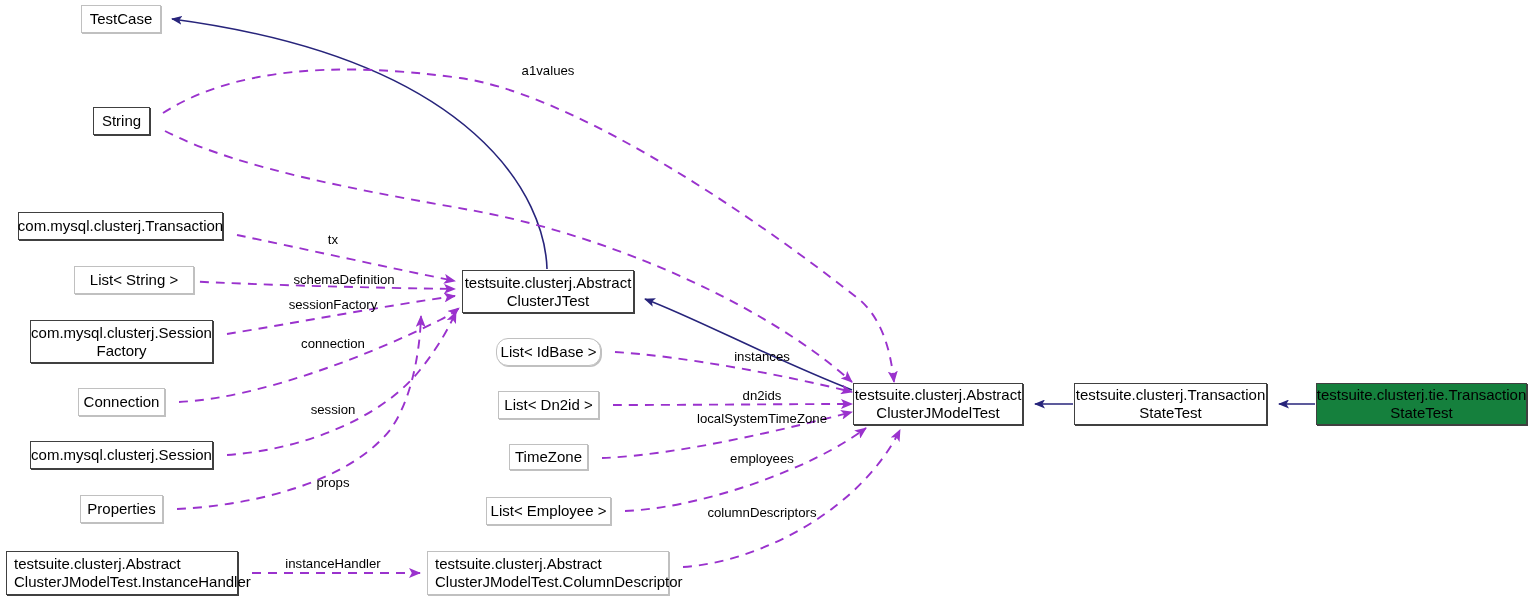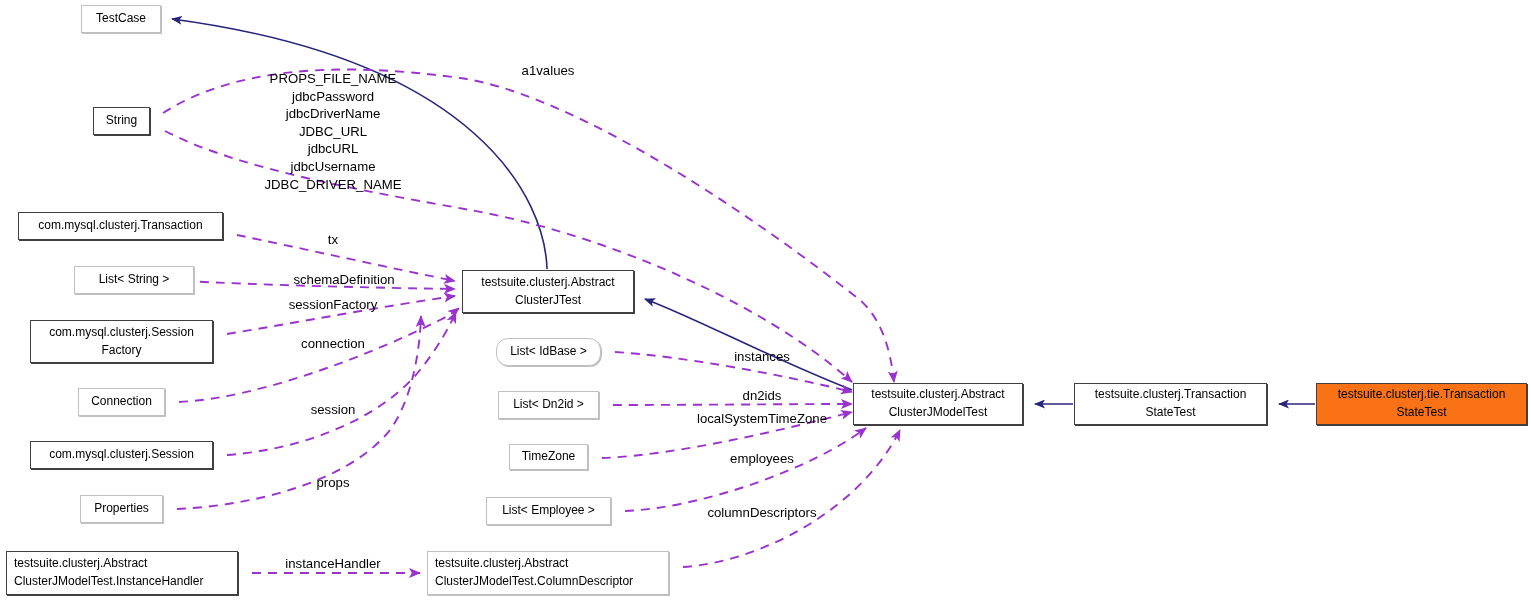--- a/index.html
+++ b/index.html
@@ -24,37 +24,37 @@
     top: 0;
     width: 1531px;
     height: 601px;
   }
   .node {
     position: absolute;
     box-sizing: border-box;
     display: flex;
     align-items: center;
     justify-content: center;
-    font-size: 12px;
+    font-size: 15px;
     line-height: 17.6px;
     color: #000000;
     background: #ffffff;
     white-space: pre;
     text-align: center;
   }
   .node.dark {
     border: 1px solid #404040;
     box-shadow: 1px 1px 0 0 #404040;
   }
   .node.light {
     border: 1px solid #c0c0c0;
     box-shadow: 1px 1px 0 0 #c0c0c0;
   }
   .node.highlight {
-    background: #f97316;
+    background: #15803d;
     border: 1px solid #404040;
     box-shadow: 1px 1px 0 0 #404040;
   }
   .node.leftalign {
     justify-content: flex-start;
     text-align: left;
     padding-left: 7px;
   }
   .edge-label {
     position: absolute;
@@ -128,27 +128,20 @@
 ClusterJModelTest.ColumnDescriptor</div>
 
   <div class="node dark" style="left:853px;  top:383px; width:170px; height:42px;">testsuite.clusterj.Abstract
 ClusterJModelTest</div>
   <div class="node dark" style="left:1074px; top:383px; width:193px; height:42px;">testsuite.clusterj.Transaction
 StateTest</div>
   <div class="node highlight" style="left:1316px; top:383px; width:211px; height:42px;">testsuite.clusterj.tie.Transaction
 StateTest</div>
 
   <div class="edge-label" style="left:548px; top:62px;">a1values</div>
-  <div class="edge-label" style="left:333px; top:70px;">PROPS_FILE_NAME
-jdbcPassword
-jdbcDriverName
-JDBC_URL
-jdbcURL
-jdbcUsername
-JDBC_DRIVER_NAME</div>
   <div class="edge-label" style="left:333px; top:231px;">tx</div>
   <div class="edge-label" style="left:344px; top:271px;">schemaDefinition</div>
   <div class="edge-label" style="left:333px; top:296px;">sessionFactory</div>
   <div class="edge-label" style="left:333px; top:335px;">connection</div>
   <div class="edge-label" style="left:333px; top:401px;">session</div>
   <div class="edge-label" style="left:333px; top:474px;">props</div>
   <div class="edge-label" style="left:333px; top:555px;">instanceHandler</div>
   <div class="edge-label" style="left:762px; top:348px;">instances</div>
   <div class="edge-label" style="left:762px; top:387px;">dn2ids</div>
   <div class="edge-label" style="left:762px; top:410px;">localSystemTimeZone</div>

